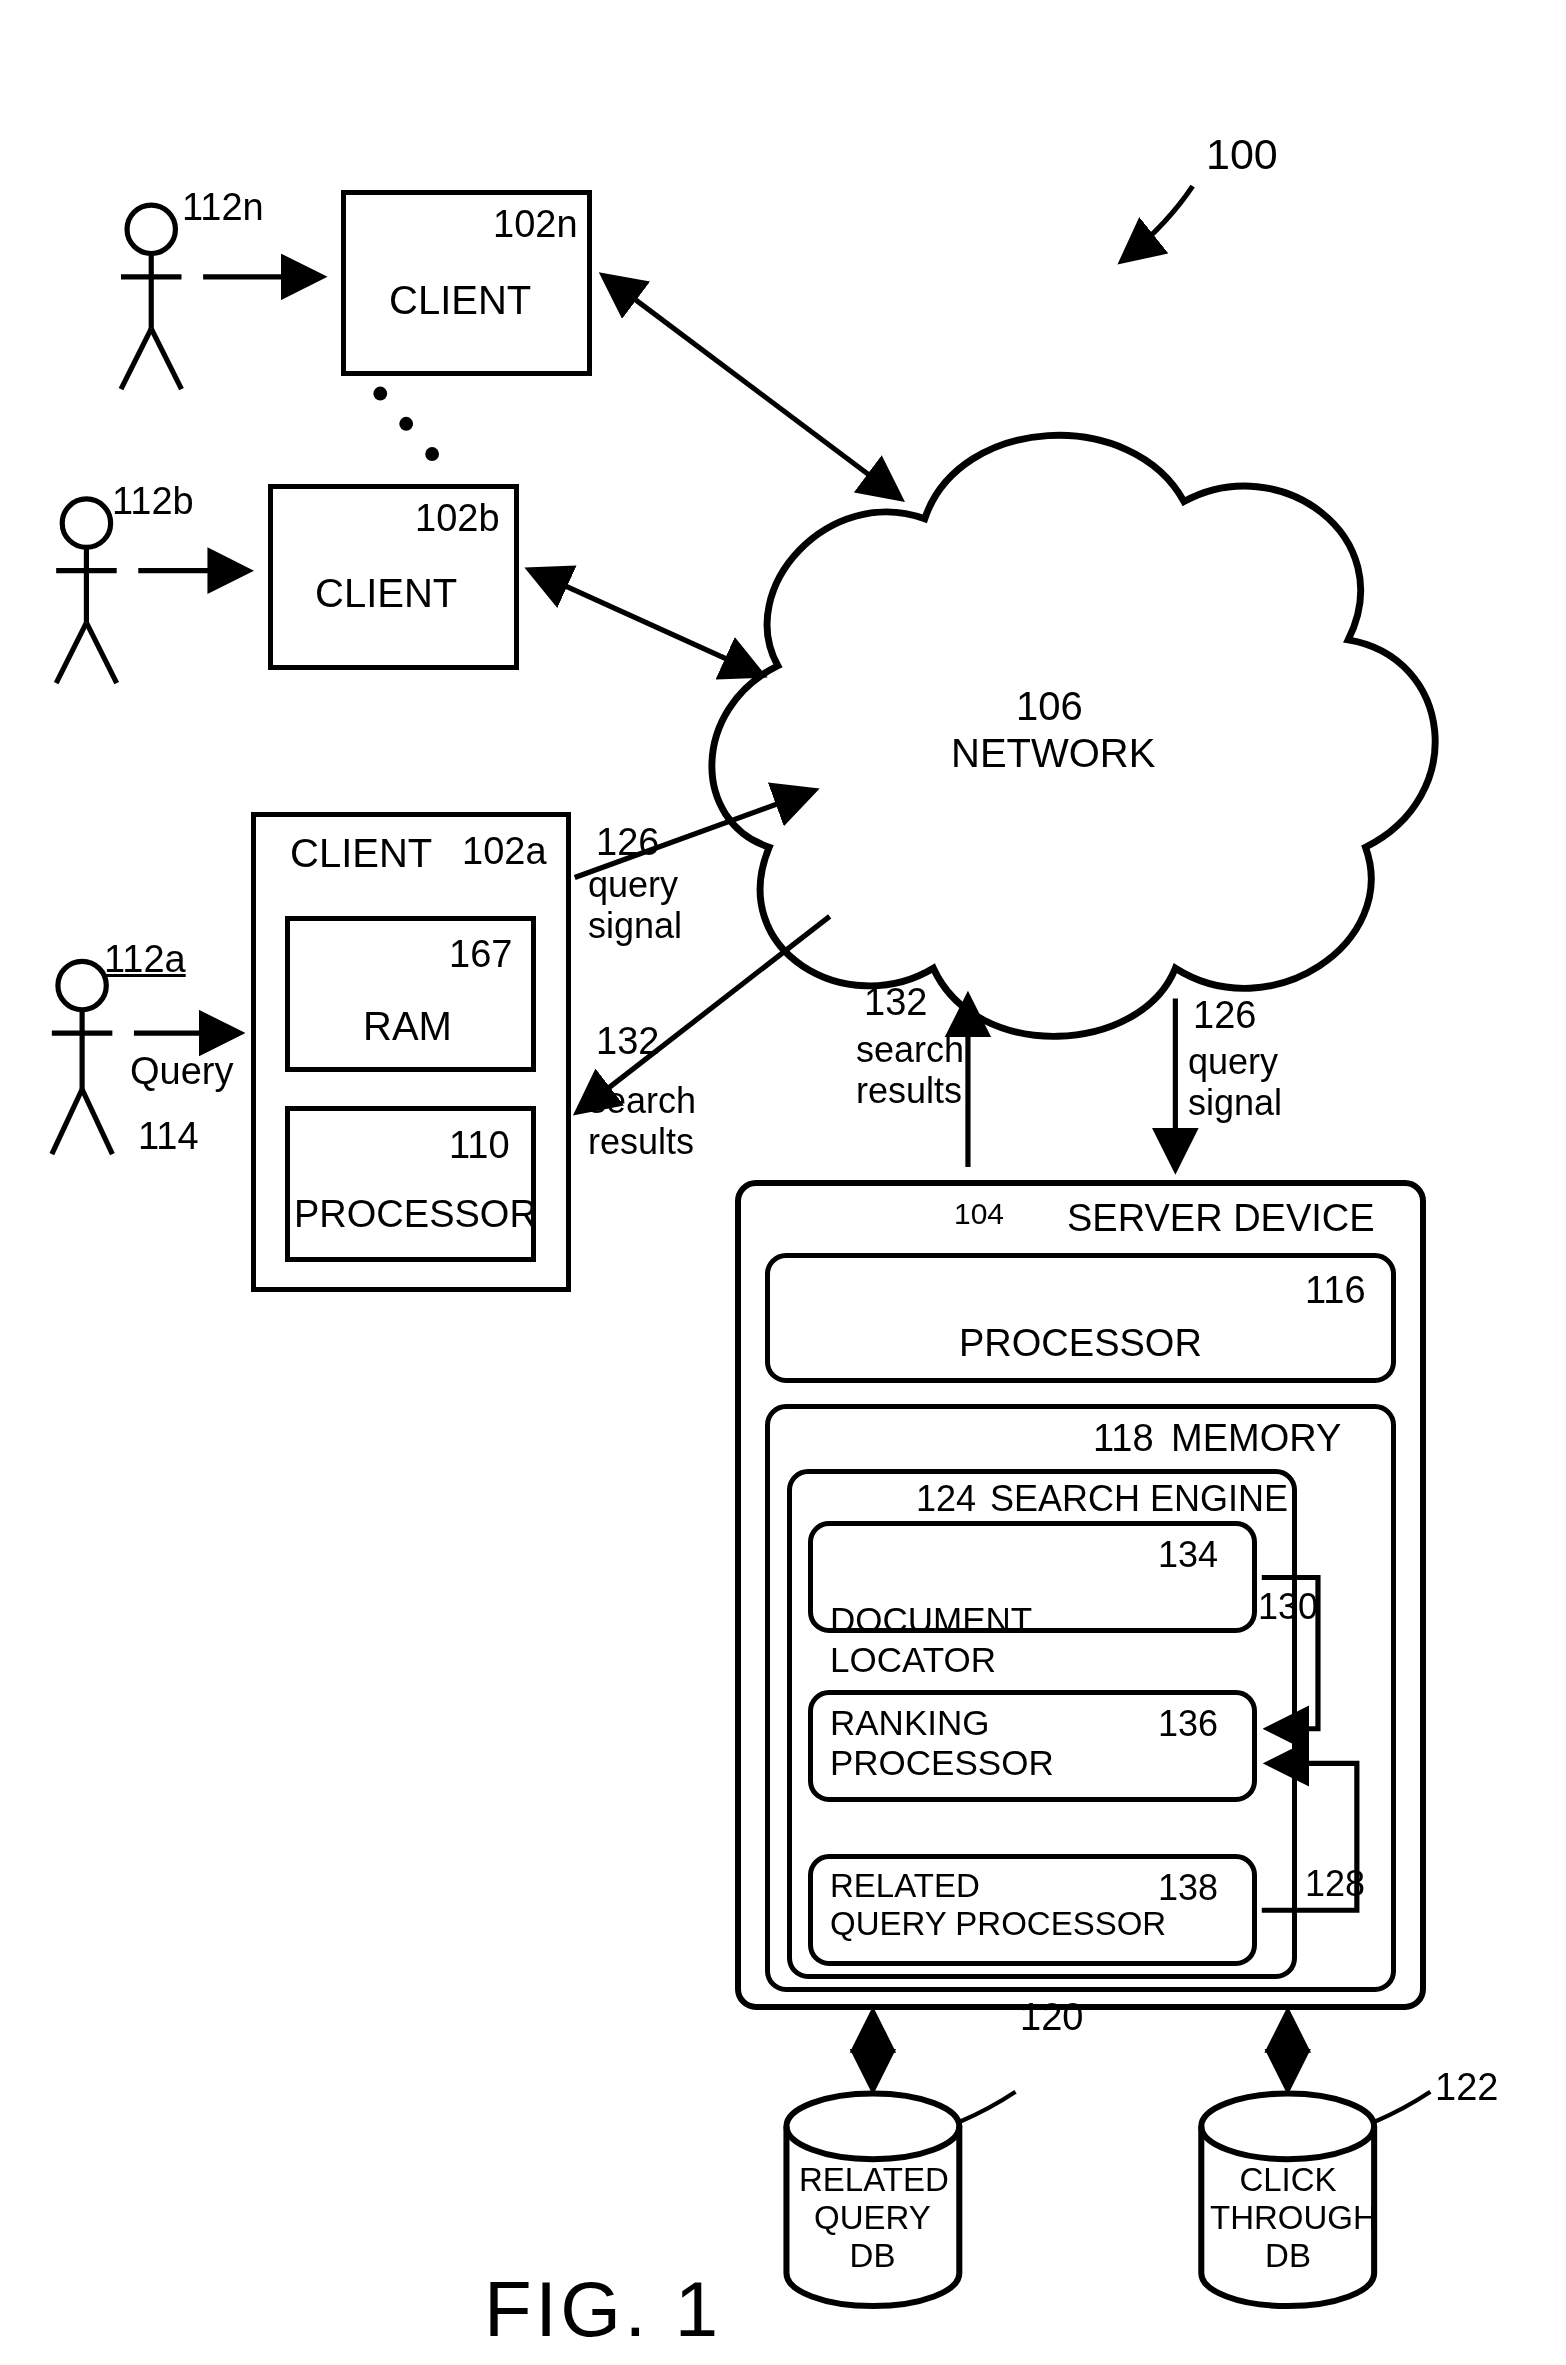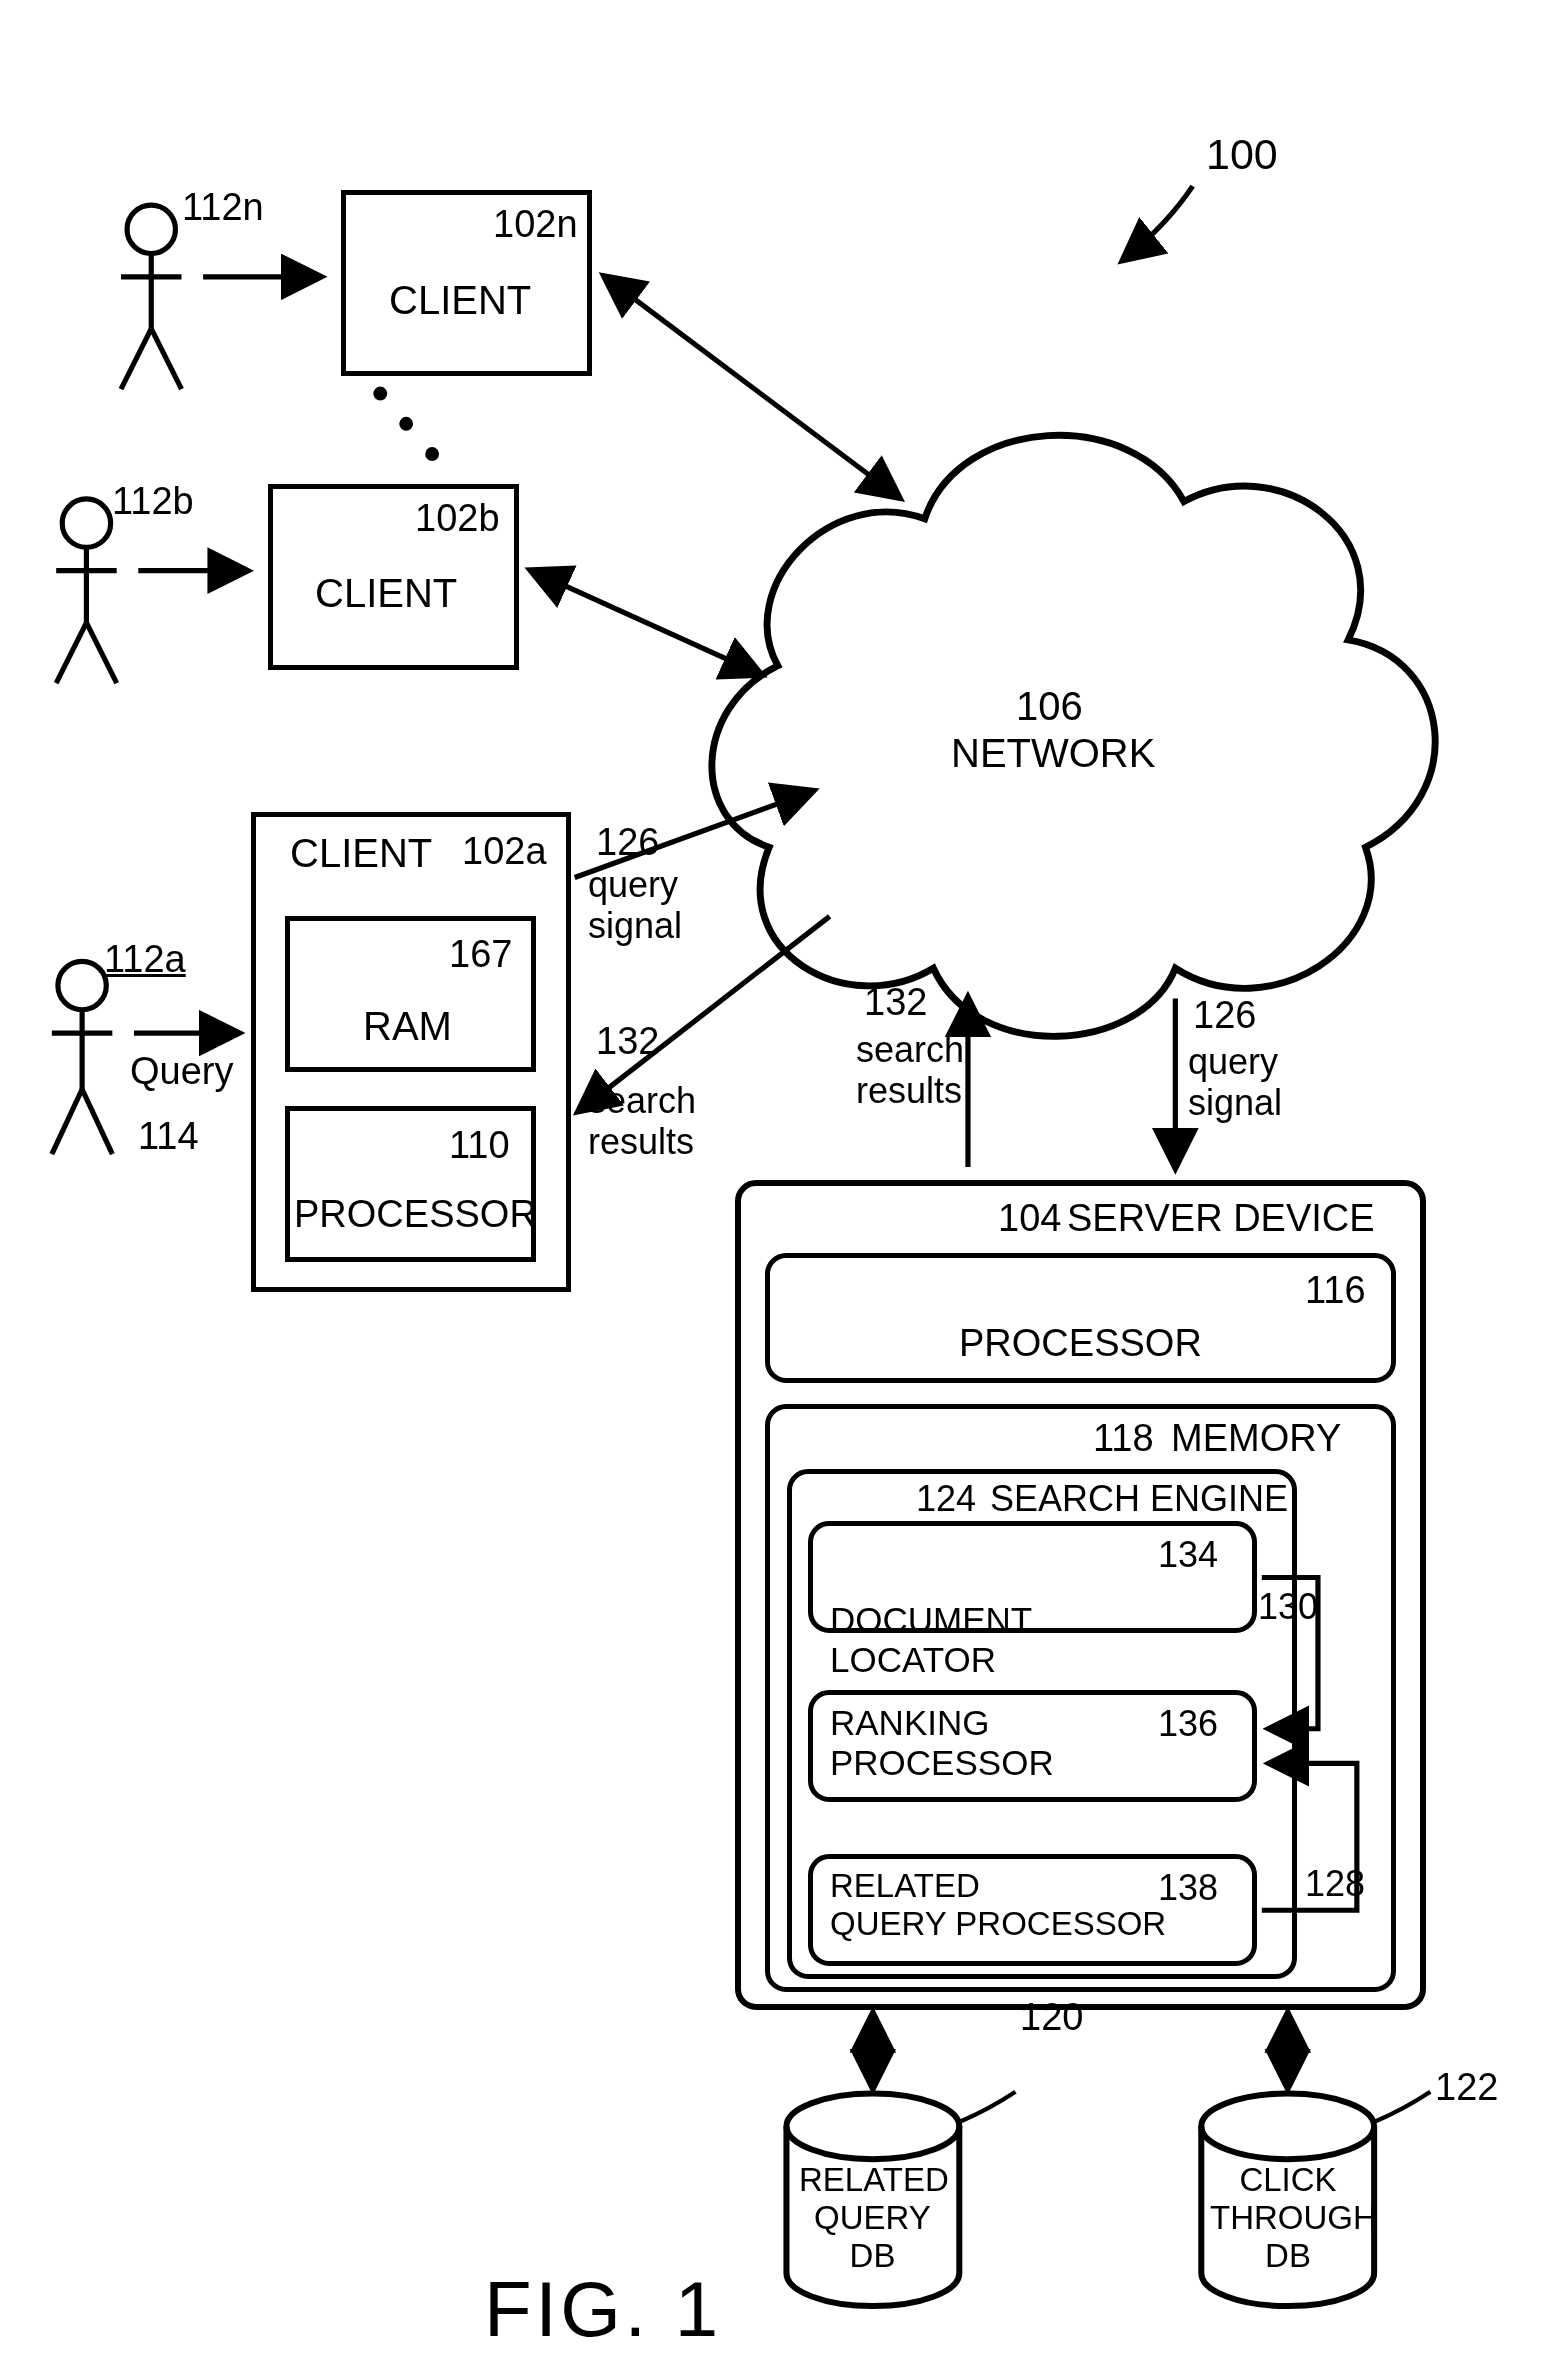--- a/index.html
+++ b/index.html
@@ -166,21 +166,21 @@
 results</span>
 
   <span class="lbl" style="left:864px;top:981px;font-size:38px;">132</span>
   <span class="lbl" style="left:856px;top:1029px;font-size:36px;">search
 results</span>
 
   <span class="lbl" style="left:1193px;top:994px;font-size:38px;">126</span>
   <span class="lbl" style="left:1188px;top:1041px;font-size:36px;">query
 signal</span>
 
-  <span class="lbl" style="left:998px;top:1197px;font-size:38px;">104</span>
+  <span class="lbl" style="left:954px;top:1197px;font-size:30px;">104</span>
   <span class="lbl" style="left:1067px;top:1197px;font-size:38px;">SERVER DEVICE</span>
 
   <span class="lbl" style="left:1305px;top:1269px;font-size:38px;">116</span>
   <span class="lbl" style="left:959px;top:1322px;font-size:38px;">PROCESSOR</span>
 
   <span class="lbl" style="left:1093px;top:1417px;font-size:38px;">118</span>
   <span class="lbl" style="left:1171px;top:1417px;font-size:38px;">MEMORY</span>
 
   <span class="lbl" style="left:916px;top:1478px;font-size:36px;">124</span>
   <span class="lbl" style="left:990px;top:1478px;font-size:36px;">SEARCH ENGINE</span>

